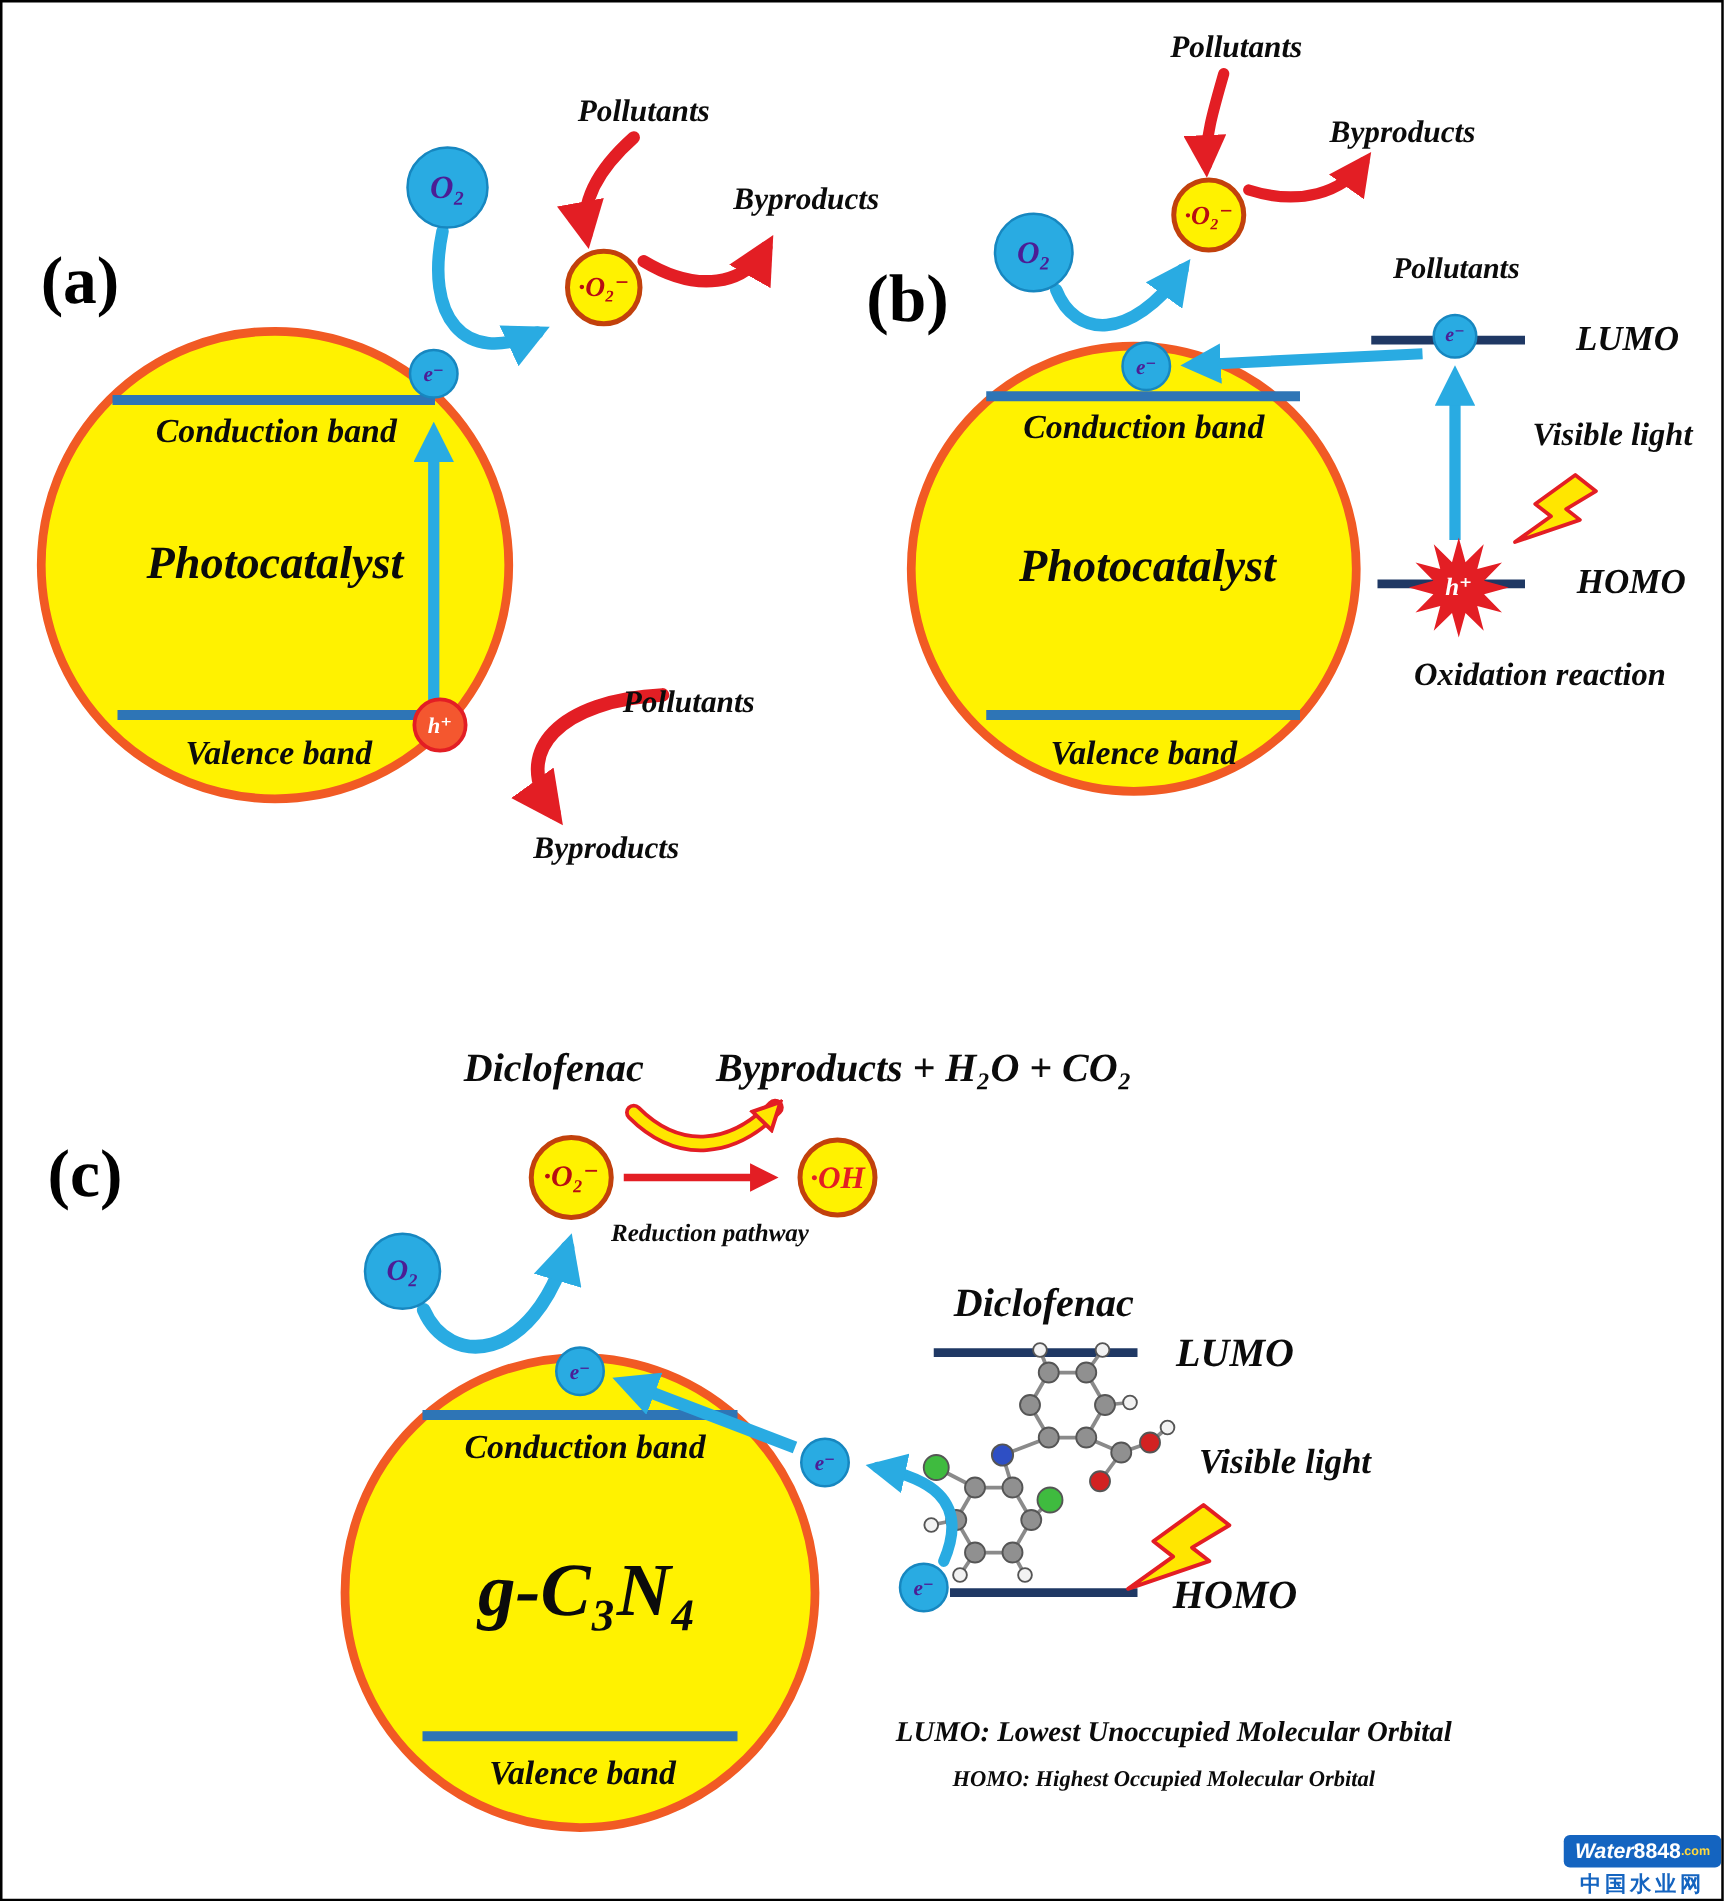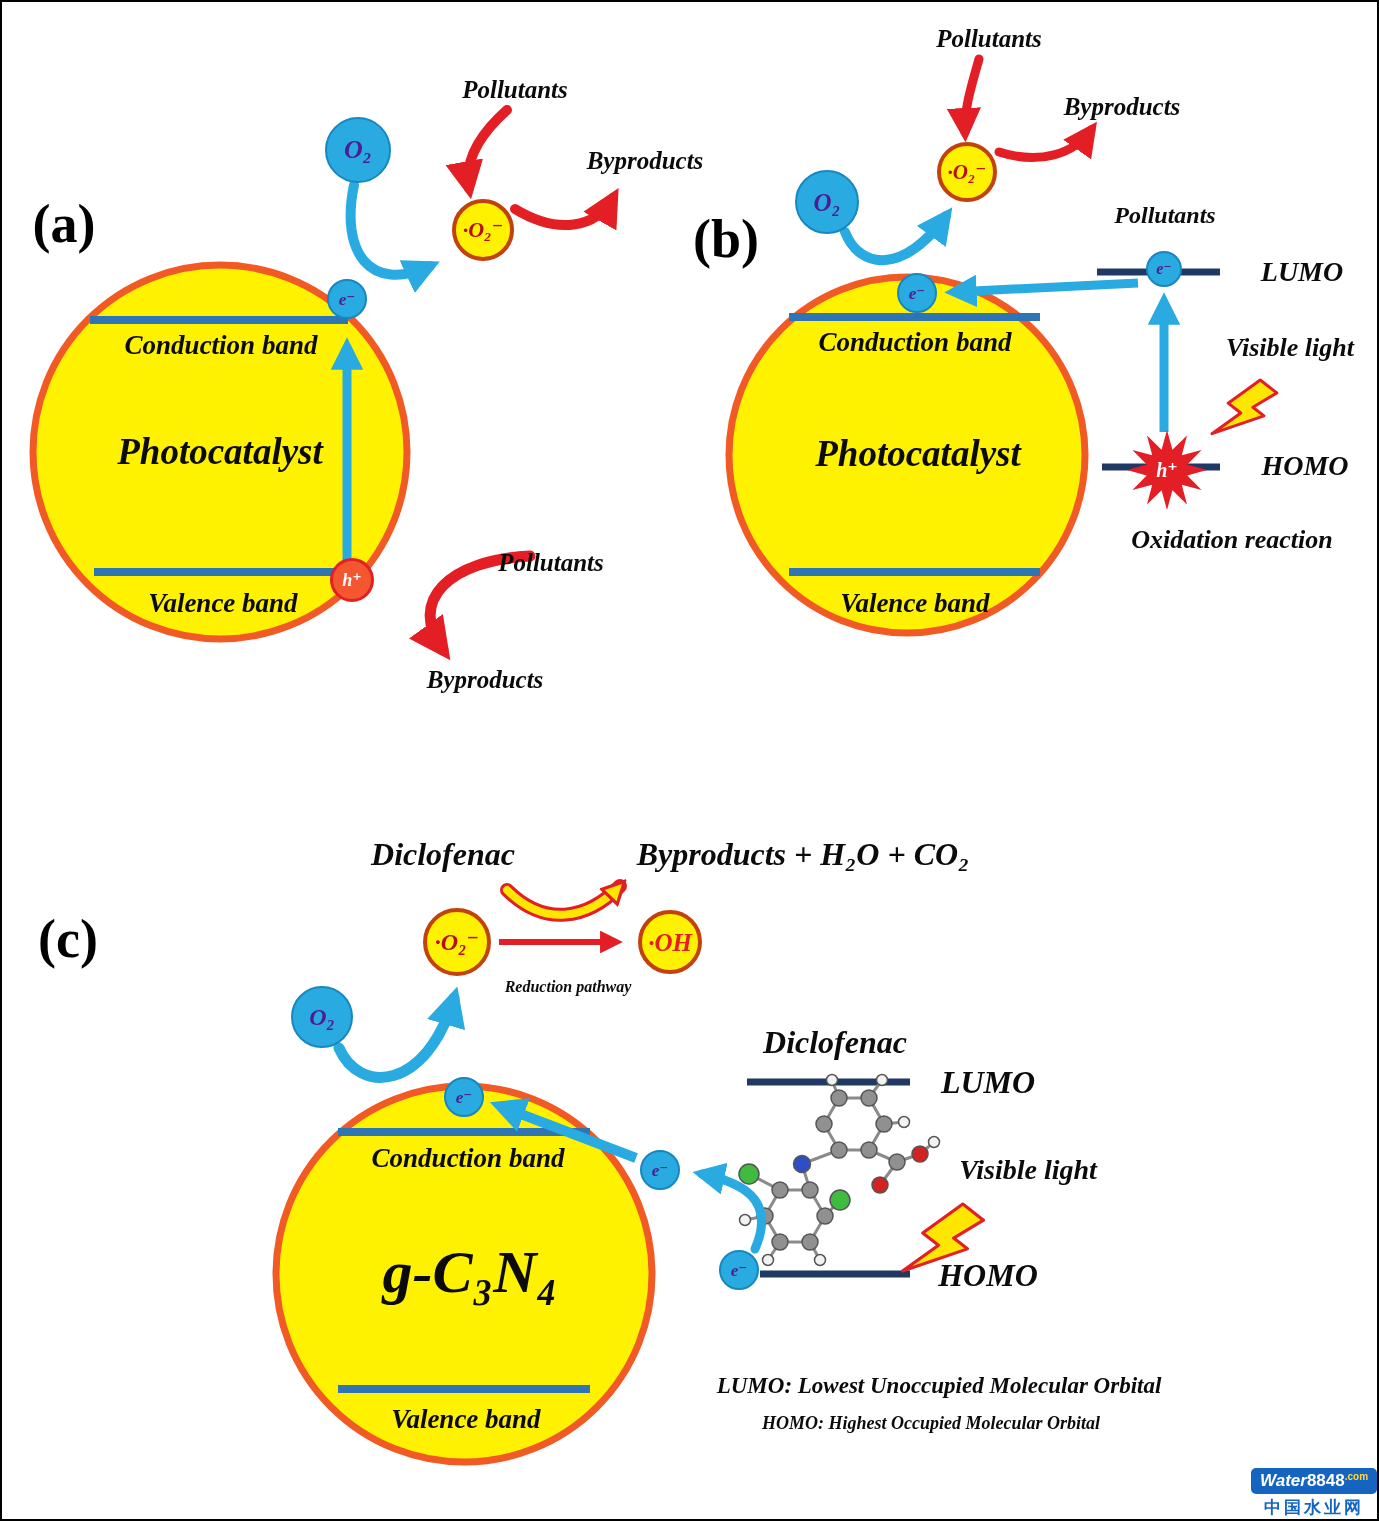--- a/index.html
+++ b/index.html
@@ -170,34 +170,34 @@
   <div class="lbl" style="left:913px;top:340px;font-size:27px">Conduction band</div>
   <div class="lbl" style="left:913px;top:601px;font-size:27px">Valence band</div>
   <div class="lbl" style="left:1163px;top:213px;font-size:24px">Pollutants</div>
   <div class="lbl" style="left:1300px;top:270px;font-size:28px">LUMO</div>
   <div class="lbl" style="left:1303px;top:464px;font-size:28px">HOMO</div>
   <div class="lbl" style="left:1288px;top:346px;font-size:26px">Visible light</div>
   <div class="lbl" style="left:1230px;top:538px;font-size:26px">Oxidation reaction</div>
 
   <div class="plbl" style="left:66px;top:937px;font-size:54px">(c)</div>
   <div class="lbl" style="left:441px;top:852px;font-size:32px">Diclofenac</div>
-  <div class="lbl" style="left:801px;top:852px;font-size:32px">Byproducts + H₂O + CO₂</div>
-  <div class="lbl" style="left:566px;top:985px;font-size:16px">Reduction pathway</div>
+  <div class="lbl" style="left:737px;top:852px;font-size:32px">Byproducts + H₂O + CO₂</div>
+  <div class="lbl" style="left:566px;top:985px;font-size:20px">Reduction pathway</div>
   <div class="lbl" style="left:466px;top:1156px;font-size:27px">Conduction band</div>
   <div class="lbl" style="left:468px;top:1270px;font-size:60px">g-C₃N₄</div>
   <div class="lbl" style="left:464px;top:1417px;font-size:27px">Valence band</div>
   <div class="lbl" style="left:833px;top:1040px;font-size:32px">Diclofenac</div>
   <div class="lbl" style="left:986px;top:1080px;font-size:32px">LUMO</div>
   <div class="lbl" style="left:986px;top:1273px;font-size:32px">HOMO</div>
   <div class="lbl" style="left:1026px;top:1168px;font-size:28px">Visible light</div>
   <div class="lbl" style="left:937px;top:1383px;font-size:23px">LUMO: Lowest Unoccupied Molecular Orbital</div>
   <div class="lbl" style="left:929px;top:1421px;font-size:18px">HOMO: Highest Occupied Molecular Orbital</div>
 
   <div class="wm" style="position:absolute;left:1249px;top:1466px;width:126px;text-align:center;z-index:4">
-    <div style="background:#1464C0;border-radius:5px;color:#fff;font-weight:bold;font-size:17px;padding:3px 14px;display:flex;justify-content:center;align-items:flex-start">
+    <div style="background:#1464C0;border-radius:5px;color:#fff;font-weight:bold;font-size:17px;padding:3px 14px;display:flex;justify-content:center;align-items:center">
       <span style="color:#fff;font-style:italic">Water</span>
         <span style="color:#ffffff">8848</span>
         <span style="font-size:10px;color:#FFD83D">.com</span>
     </div>
     <div style="color:#1464C0;font-weight:bold;font-size:17px;letter-spacing:3px;margin-top:2px">中国水业网</div>
   </div>
 
 </div>
 
 </body></html>

